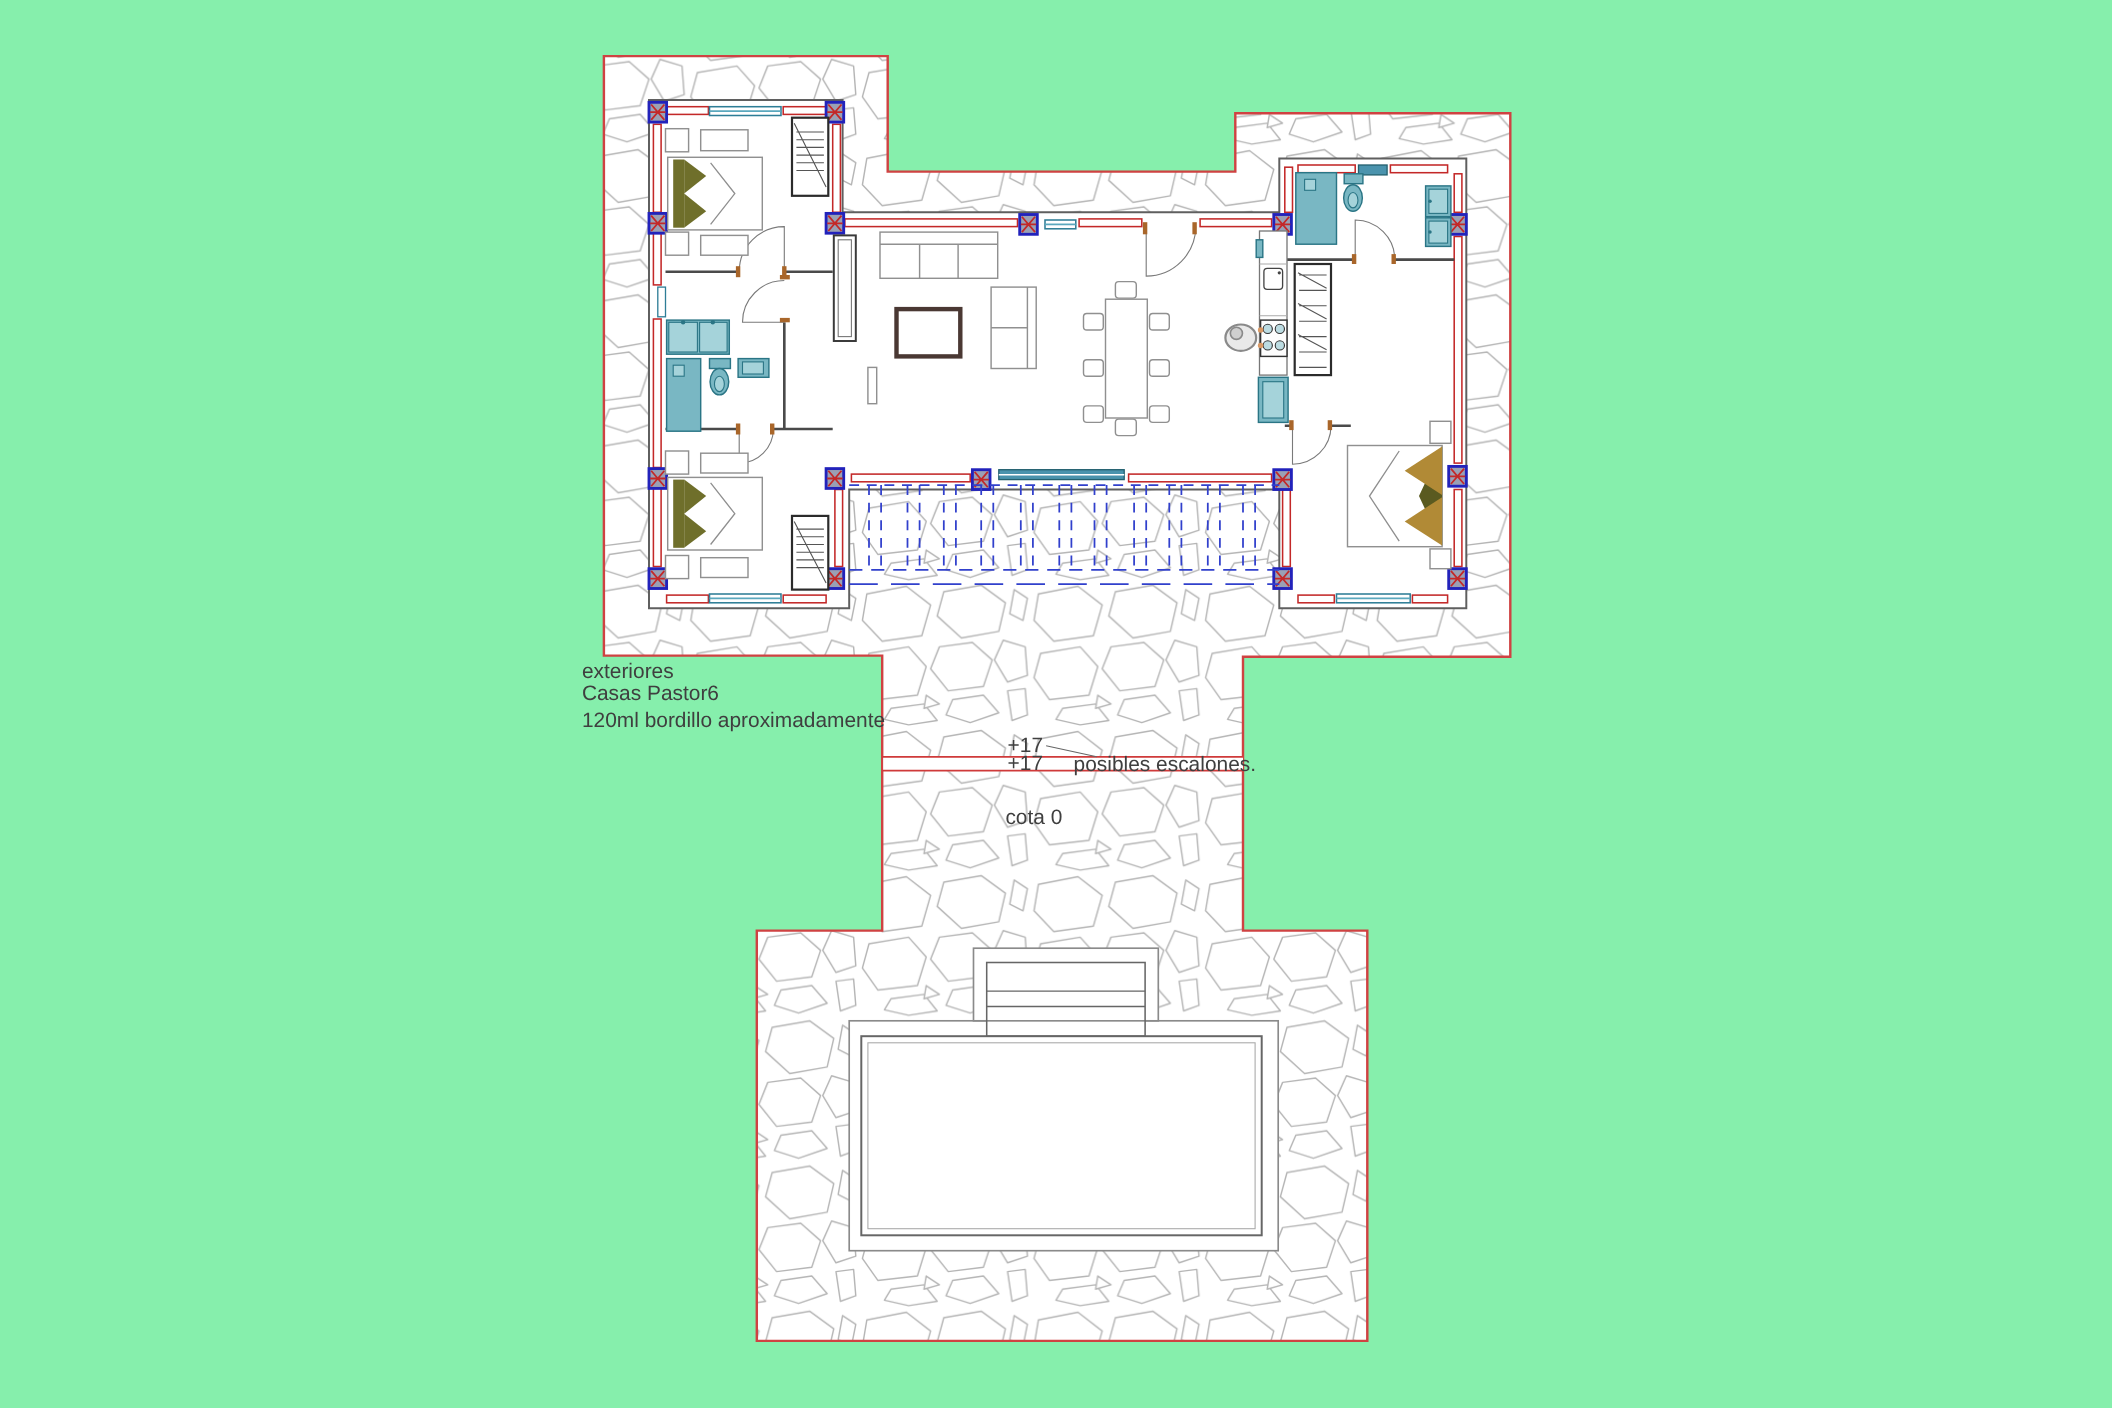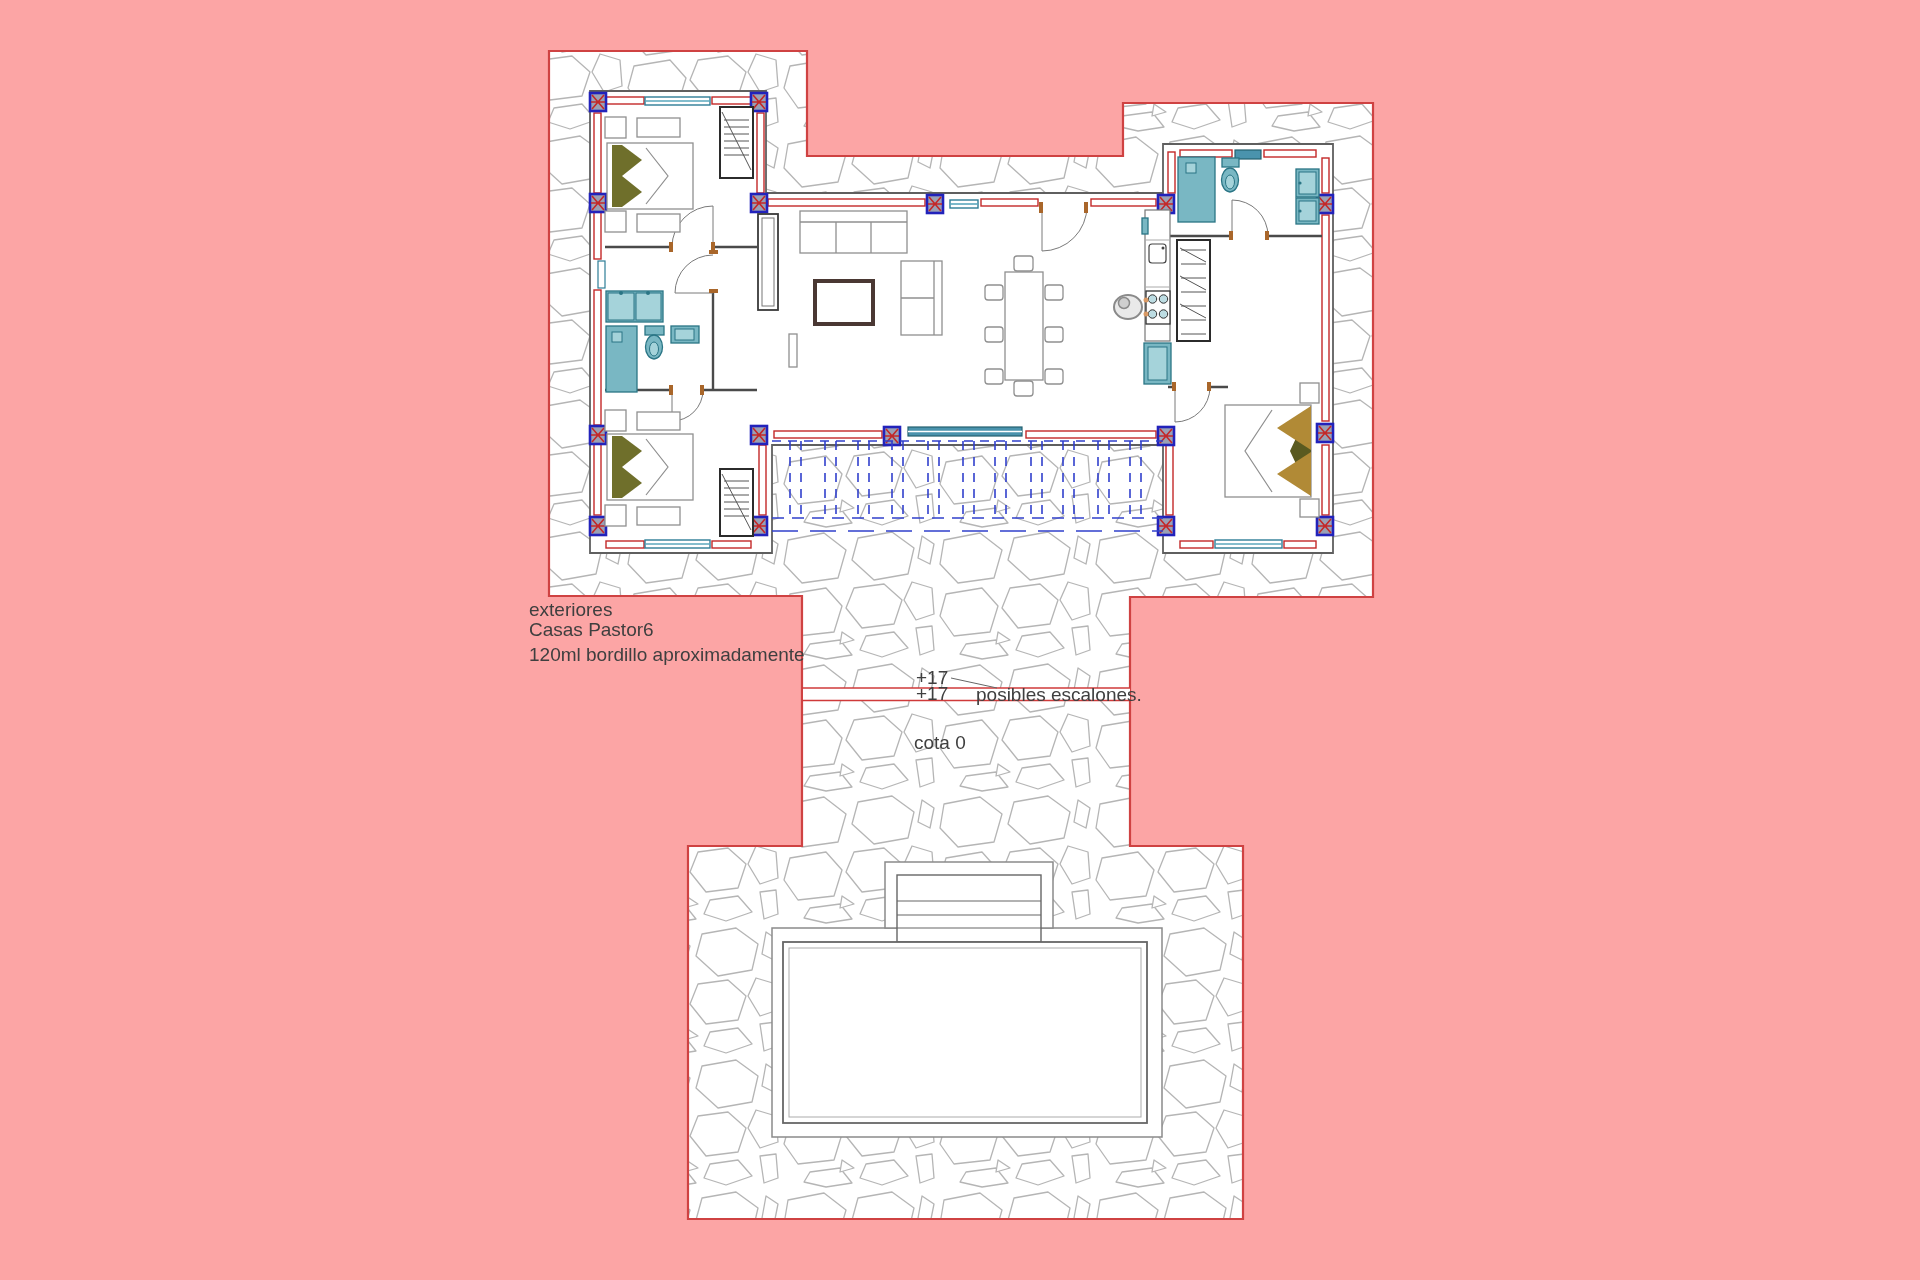--- a/index.html
+++ b/index.html
@@ -1,16 +1,16 @@
 <!DOCTYPE html>
 <html><head>
 <meta charset="utf-8">
 <style>
   html,body{margin:0;padding:0;background:#ffffff;}
-  .plan-canvas{position:relative;width:1920px;height:1280px;background:#fca5a5;overflow:hidden;
+  .plan-canvas{position:relative;width:1920px;height:1280px;background:#86efac;overflow:hidden;
                font-family:"Liberation Sans",sans-serif;}
   svg{display:block}
   .ann{font-family:"Liberation Sans",sans-serif;font-size:19px;fill:#3f3f3f;}
   .rw{fill:none;stroke:#c32828;stroke-width:1.4;}
   .part{stroke:#4a4a4a;stroke-width:2.4;stroke-linecap:butt;}
   .furn{fill:#ffffff;stroke:#909090;stroke-width:1.3;}
   .furnl{fill:none;stroke:#909090;stroke-width:1.3;}
   .teal{fill:#79b7c3;stroke:#2a7585;stroke-width:1.3;}
   .tealin{fill:#a5d3da;stroke:#2a7585;stroke-width:1;}
   .blk{fill:#ffffff;stroke:#2b2b2b;stroke-width:2;}

